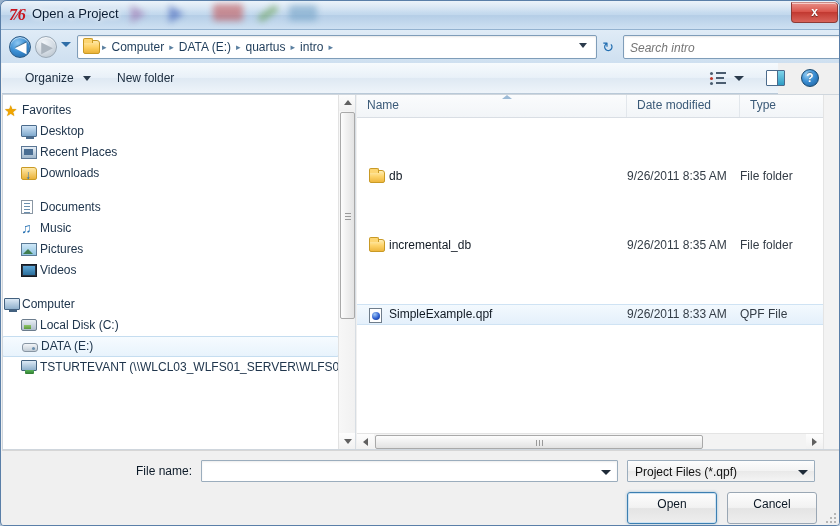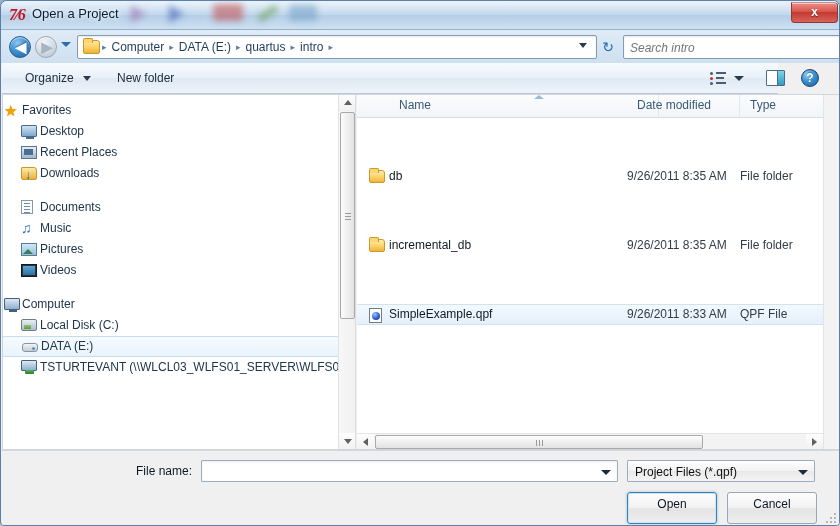--- a/index.html
+++ b/index.html
@@ -289,21 +289,21 @@
   .colhdr {
     position:absolute; left:0; top:0; width:466px; height:24px;
     background: linear-gradient(180deg,#fbfcfd 0%,#f2f5f8 100%);
     border-bottom:1px solid #d9dee4;
   }
   .col {
     position:absolute; top:0; height:23px; line-height:23px; font-size:12px;
     color:#3b5a78; padding-left:10px; cursor:pointer;
     border-right:1px solid #e2e7ec;
   }
-  .col-name { left:0; width:270px;margin-left:32px; }
+  .col-name { left:0; width:270px; }
   .col-date { left:270px; width:113px; }
   .col-type { left:383px; width:83px; border-right:none; }
   .sort-asc {
     position:absolute; left:145px; top:1px; width:0;height:0;
     border-left:5px solid transparent; border-right:5px solid transparent;
     border-bottom:4px solid #9cbad6;
   }
   .rows { position:absolute; left:0; top:24px; width:466px; }
   .row {
     position:relative; height:21px; line-height:21px; font-size:12px; color:#111a24;

